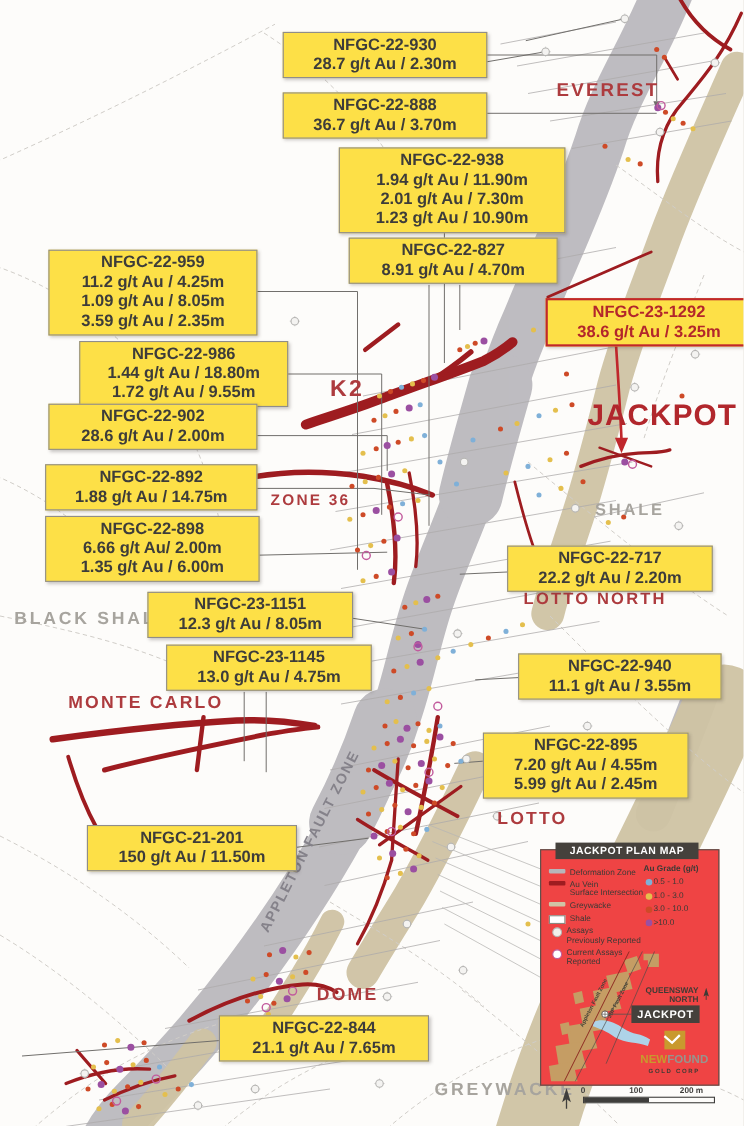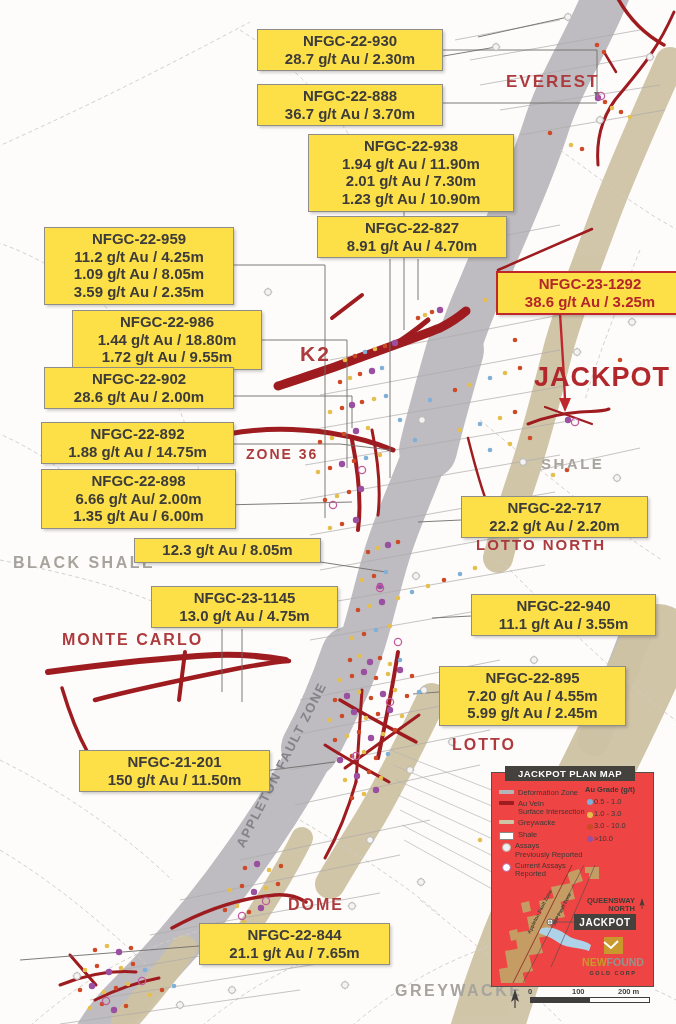--- a/index.html
+++ b/index.html
@@ -537,20 +537,21 @@
       <div class="callout" style="left: 41px; top: 422px; width: 179px;">
         <div class="c-id">NFGC-22-892</div>
         <div>1.88 g/t Au / 14.75m</div>
       </div>
       <div class="callout" style="left: 41px; top: 469px; width: 181px;">
         <div class="c-id">NFGC-22-898</div>
         <div>6.66 g/t Au/ 2.00m</div>
         <div>1.35 g/t Au / 6.00m</div>
       </div>
       <div class="callout" style="left: 134px; top: 538px; width: 173px;">
+        <div class="c-id">NFGC-23-1151</div>
         <div>12.3 g/t Au / 8.05m</div>
       </div>
       <div class="callout" style="left: 151px; top: 586px; width: 173px;">
         <div class="c-id">NFGC-23-1145</div>
         <div>13.0 g/t Au / 4.75m</div>
       </div>
       <div class="callout" style="left: 461px; top: 496px; width: 173px;">
         <div class="c-id">NFGC-22-717</div>
         <div>22.2 g/t Au / 2.20m</div>
       </div>

